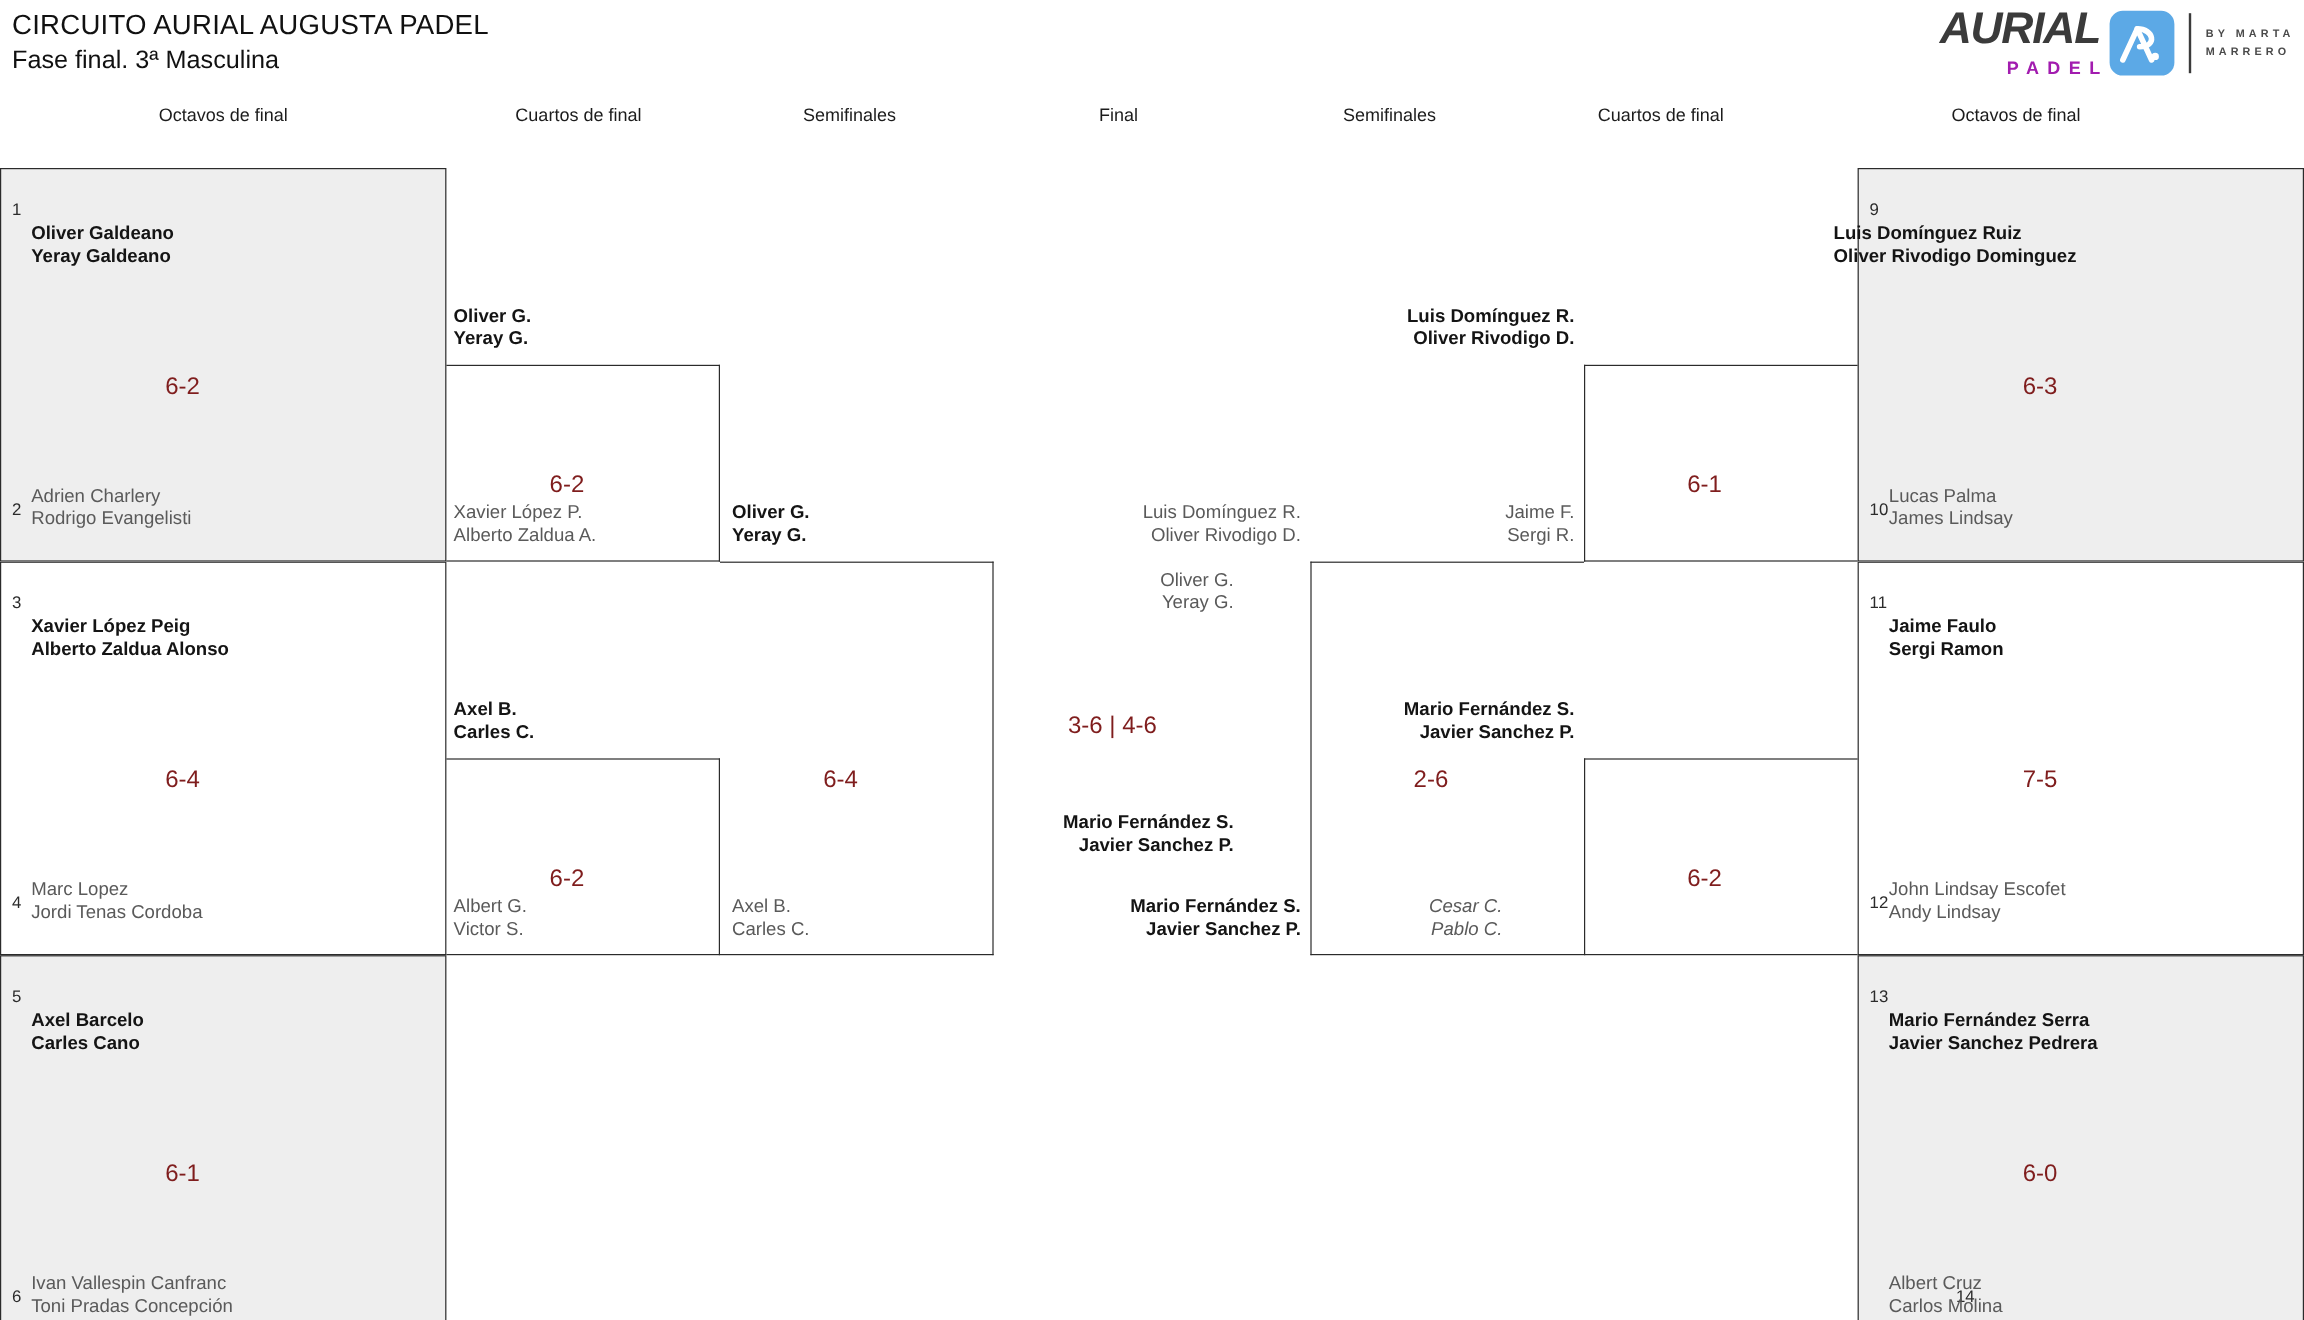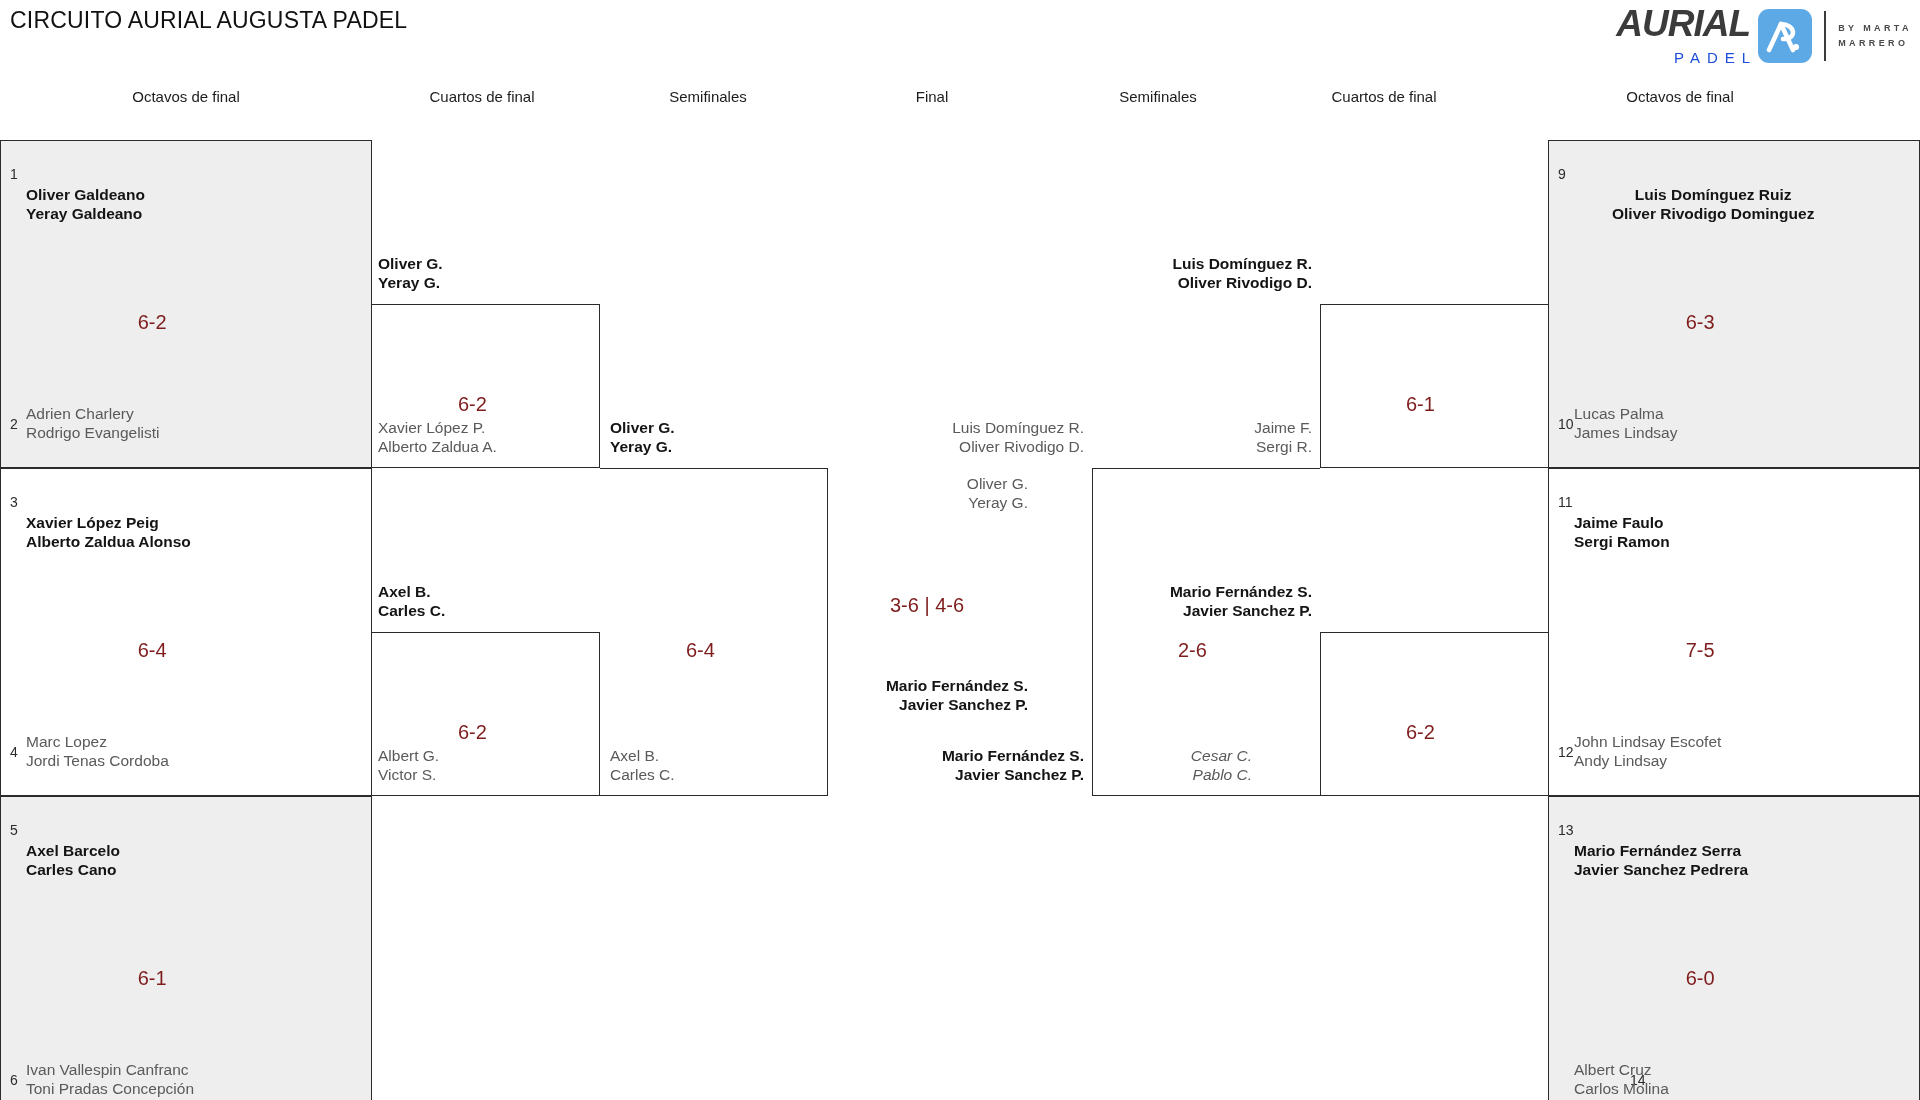--- a/index.html
+++ b/index.html
@@ -11,21 +11,21 @@
   .stage{position:absolute;left:0;top:0;width:1920px;height:1092px;}
 
   
   .title-block{position:absolute;left:10px;top:6px;}
   .title-main{font-size:23px;letter-spacing:.2px;font-weight:400;color:#111;line-height:1.25;white-space:nowrap;}
   .title-sub{font-size:21px;font-weight:400;color:#111;line-height:1.3;margin-top:2px;white-space:nowrap;}
 
   .logo{position:absolute;right:8px;top:8px;display:flex;align-items:center;height:56px;}
   .logo-word{display:flex;flex-direction:column;align-items:flex-end;margin-right:8px;}
   .logo-aurial{font-size:37px;font-weight:700;font-style:italic;letter-spacing:-1px;color:#3b3b3b;line-height:.95;}
-  .logo-padel{font-size:15px;font-weight:400;letter-spacing:7px;color:#1d4ed8;margin-top:8px;margin-right:-7px;}
+  .logo-padel{font-size:15px;font-weight:700;letter-spacing:7px;color:#a21caf;margin-top:8px;margin-right:-7px;}
   .logo-mark{width:54px;height:54px;border-radius:11px;display:flex;align-items:center;justify-content:center;}
   .logo-div{width:2px;height:50px;background:#3b3b3b;margin:0 12px;}
   .logo-by{display:flex;flex-direction:column;font-size:9px;font-weight:700;letter-spacing:3.4px;color:#4a4a4a;line-height:1.7;}
 
   
   .round-h{position:absolute;top:88px;font-size:15px;color:#1c1c1c;text-align:center;transform:translateX(-50%);white-space:nowrap;}
 
   
   .r1box{position:absolute;box-sizing:border-box;border:1px solid #2b2b2b;}
   .r1box.shaded{background:#eeeeee;}
@@ -48,20 +48,21 @@
   .name2.lose{font-weight:400;color:#5a5a5a;}
   .name2.r{text-align:right;}
 </style>
 </head>
 <body>
 
 <div class="stage">
 
   <div class="title-block">
     <div class="title-main">CIRCUITO AURIAL AUGUSTA PADEL</div>
+    <div class="title-sub">Fase final. 3ª Masculina</div>
   </div>
 
   <div class="logo">
     <div class="logo-word">
       <div class="logo-aurial">AURIAL</div>
       <div class="logo-padel">PADEL</div>
     </div>
     <div class="logo-mark" id="logoMark" style="background: rgb(92, 169, 230);">
       <svg width="40" height="38" viewBox="0 0 40 38" aria-hidden="true">
         <path d="M4 33 L16 7 L28 33" fill="none" stroke="#ffffff" stroke-width="4.6" stroke-linecap="round" stroke-linejoin="round"></path>
@@ -99,21 +100,21 @@
       <div class="seed" style="left:10px;top:744px;">4</div>
       <div class="pair lose" style="left:26px;top:732px;">Marc Lopez<br>Jordi Tenas Cordoba</div>
       <div class="r1box shaded" style="left:0px;top:796px;width:372px;height:328px;"></div>
       <div class="seed" style="left:10px;top:822px;">5</div>
       <div class="pair win" style="left:26px;top:810px;">Axel Barcelo<br>Carles Cano</div>
       <div class="score" style="left:137.64px;top:948px;">6-1</div>
       <div class="seed" style="left:10px;top:1072px;">6</div>
       <div class="pair lose" style="left:26px;top:1060px;">Ivan Vallespin Canfranc<br>Toni Pradas Concepción</div>
       <div class="r1box shaded" style="left:1548px;top:140px;width:372px;height:328px;"></div>
       <div class="seed" style="left:1558px;top:166px;">9</div>
-      <div class="pair win" style="left:1612px;top:154px;text-align:center;">Luis Domínguez Ruiz<br>Oliver Rivodigo Dominguez</div>
+      <div class="pair win" style="left:1528px;top:154px;">Luis Domínguez Ruiz<br>Oliver Rivodigo Dominguez</div>
       <div class="score" style="left:1685.6399999999999px;top:292px;">6-3</div>
       <div class="seed" style="left:1558px;top:416px;">10</div>
       <div class="pair lose" style="left:1574px;top:404px;">Lucas Palma<br>James Lindsay</div>
       <div class="r1box plain" style="left:1548px;top:468px;width:372px;height:328px;"></div>
       <div class="seed" style="left:1558px;top:494px;">11</div>
       <div class="pair win" style="left:1574px;top:482px;">Jaime Faulo<br>Sergi Ramon</div>
       <div class="score" style="left:1685.6399999999999px;top:620px;">7-5</div>
       <div class="seed" style="left:1558px;top:744px;">12</div>
       <div class="pair lose" style="left:1574px;top:732px;">John Lindsay Escofet<br>Andy Lindsay</div>
       <div class="r1box shaded" style="left:1548px;top:796px;width:372px;height:328px;"></div>

